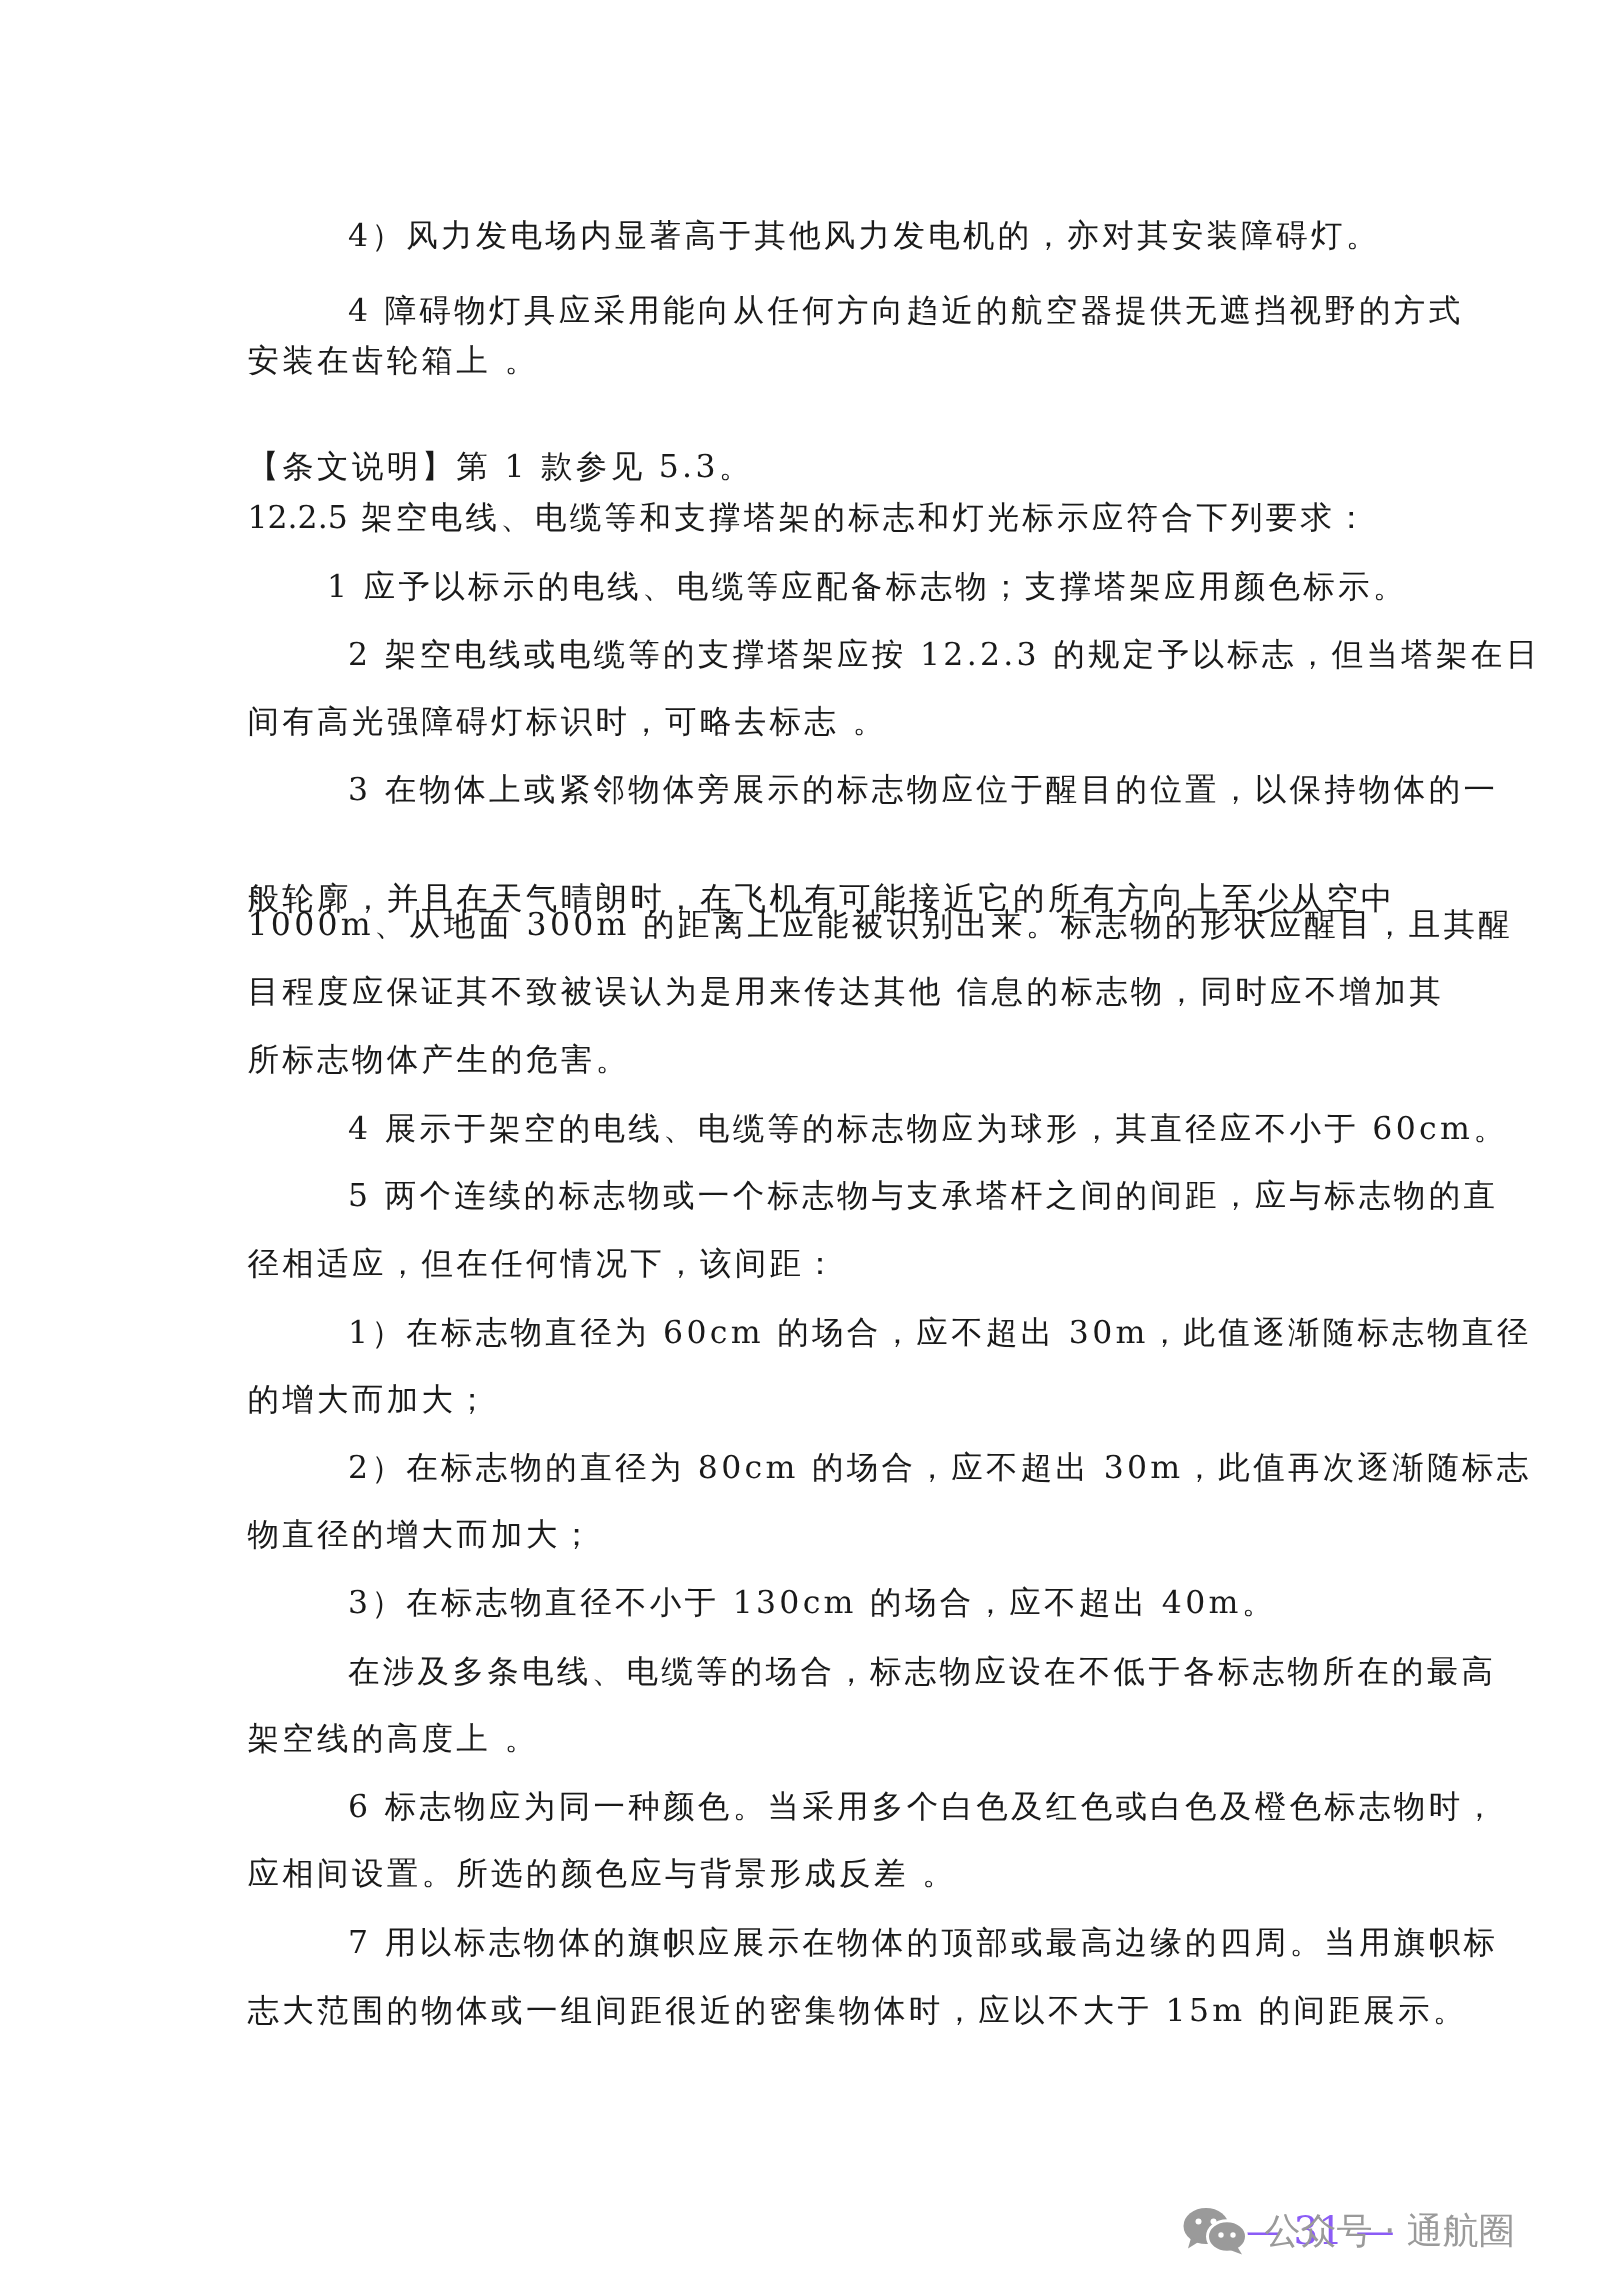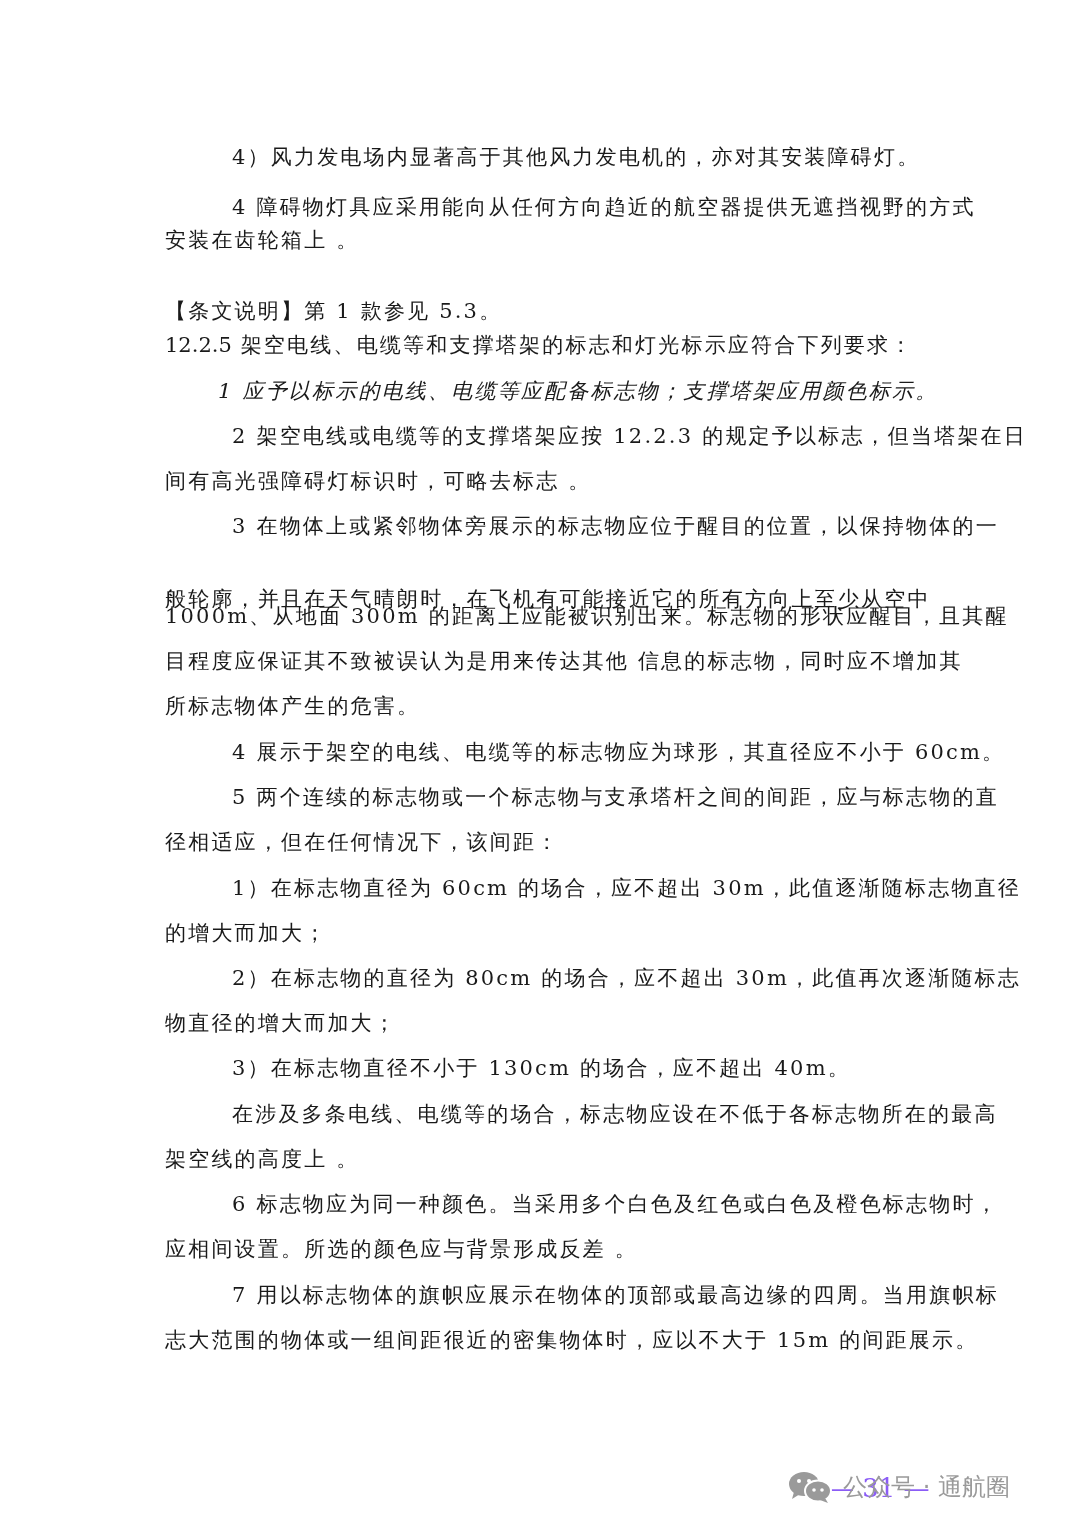--- a/index.html
+++ b/index.html
@@ -1,21 +1,21 @@
 <!DOCTYPE html>
 <html><head>
 <meta charset="utf-8">
 <style>
   html, body { margin:0; padding:0; background:#ffffff; }
   body { width:1080px; height:1526px; position:relative; overflow:hidden;
          font-family:"DejaVu Serif","Liberation Serif",serif; color:#1a1a1a; }
   .line { position:absolute; font-size:21px; line-height:28px; white-space:nowrap; letter-spacing:2.2px; }
   .ind1 { left:208px;margin-left:24px; }
   .ind0 { left:165px; }
-  .ind2 { left:218px;font-style:italic; }
+  .ind2 { left:218px; }
   .bold { font-weight:normal; letter-spacing:0; }
   .pagenum { position:absolute; left:828px; top:1474px; font-size:26px; line-height:28px; white-space:nowrap; color:#8b5cf6; }
   .watermark { position:absolute; left:787px; top:1467px; height:40px; display:flex; align-items:center; gap:10px;
                font-family:"DejaVu Sans","Liberation Sans",sans-serif; font-size:24px; color:#9a9a9a; }
   .wm-icon { width:46px; height:34px; position:relative; }
 </style>
 </head>
 <body>
 
 <div>

